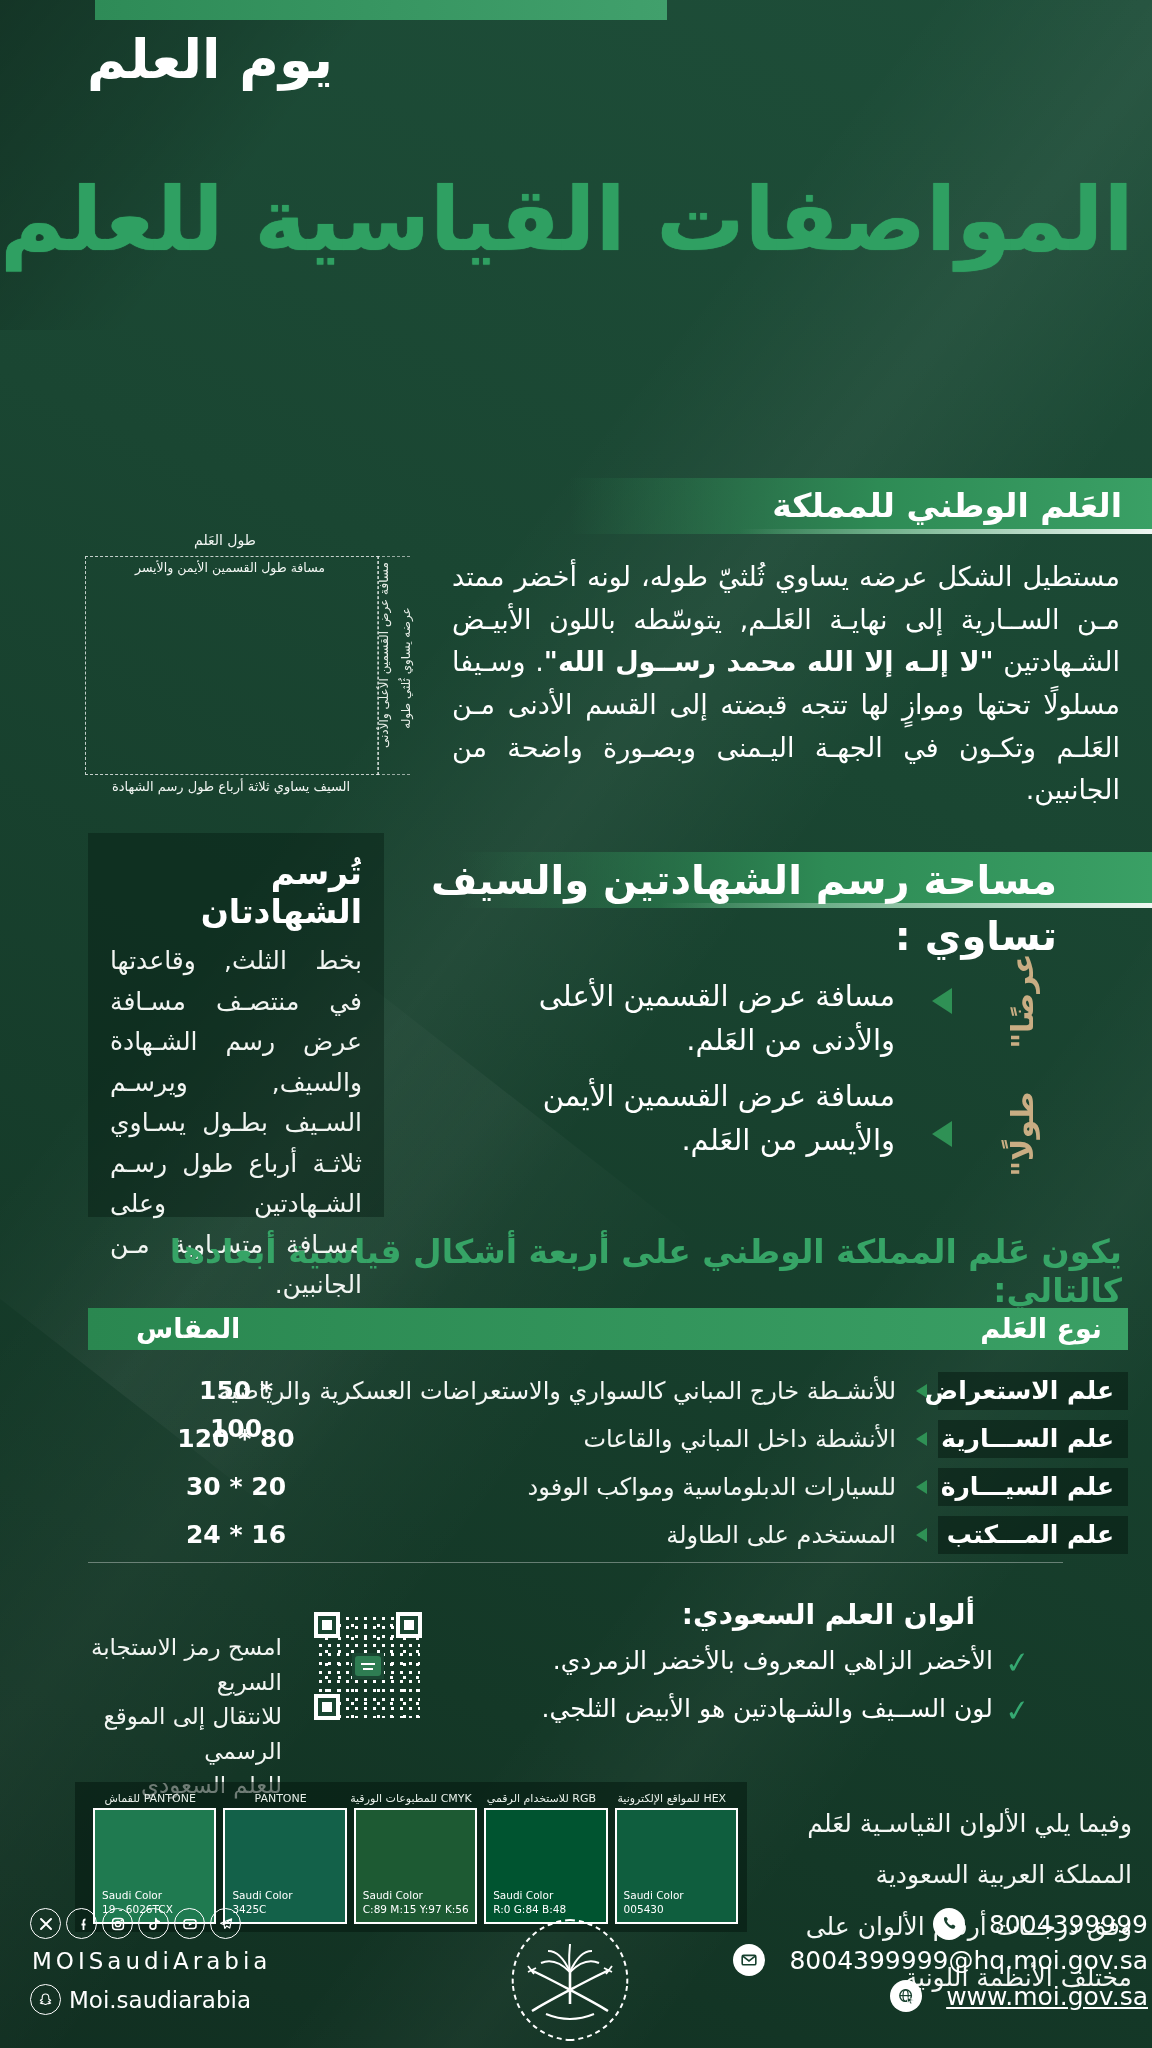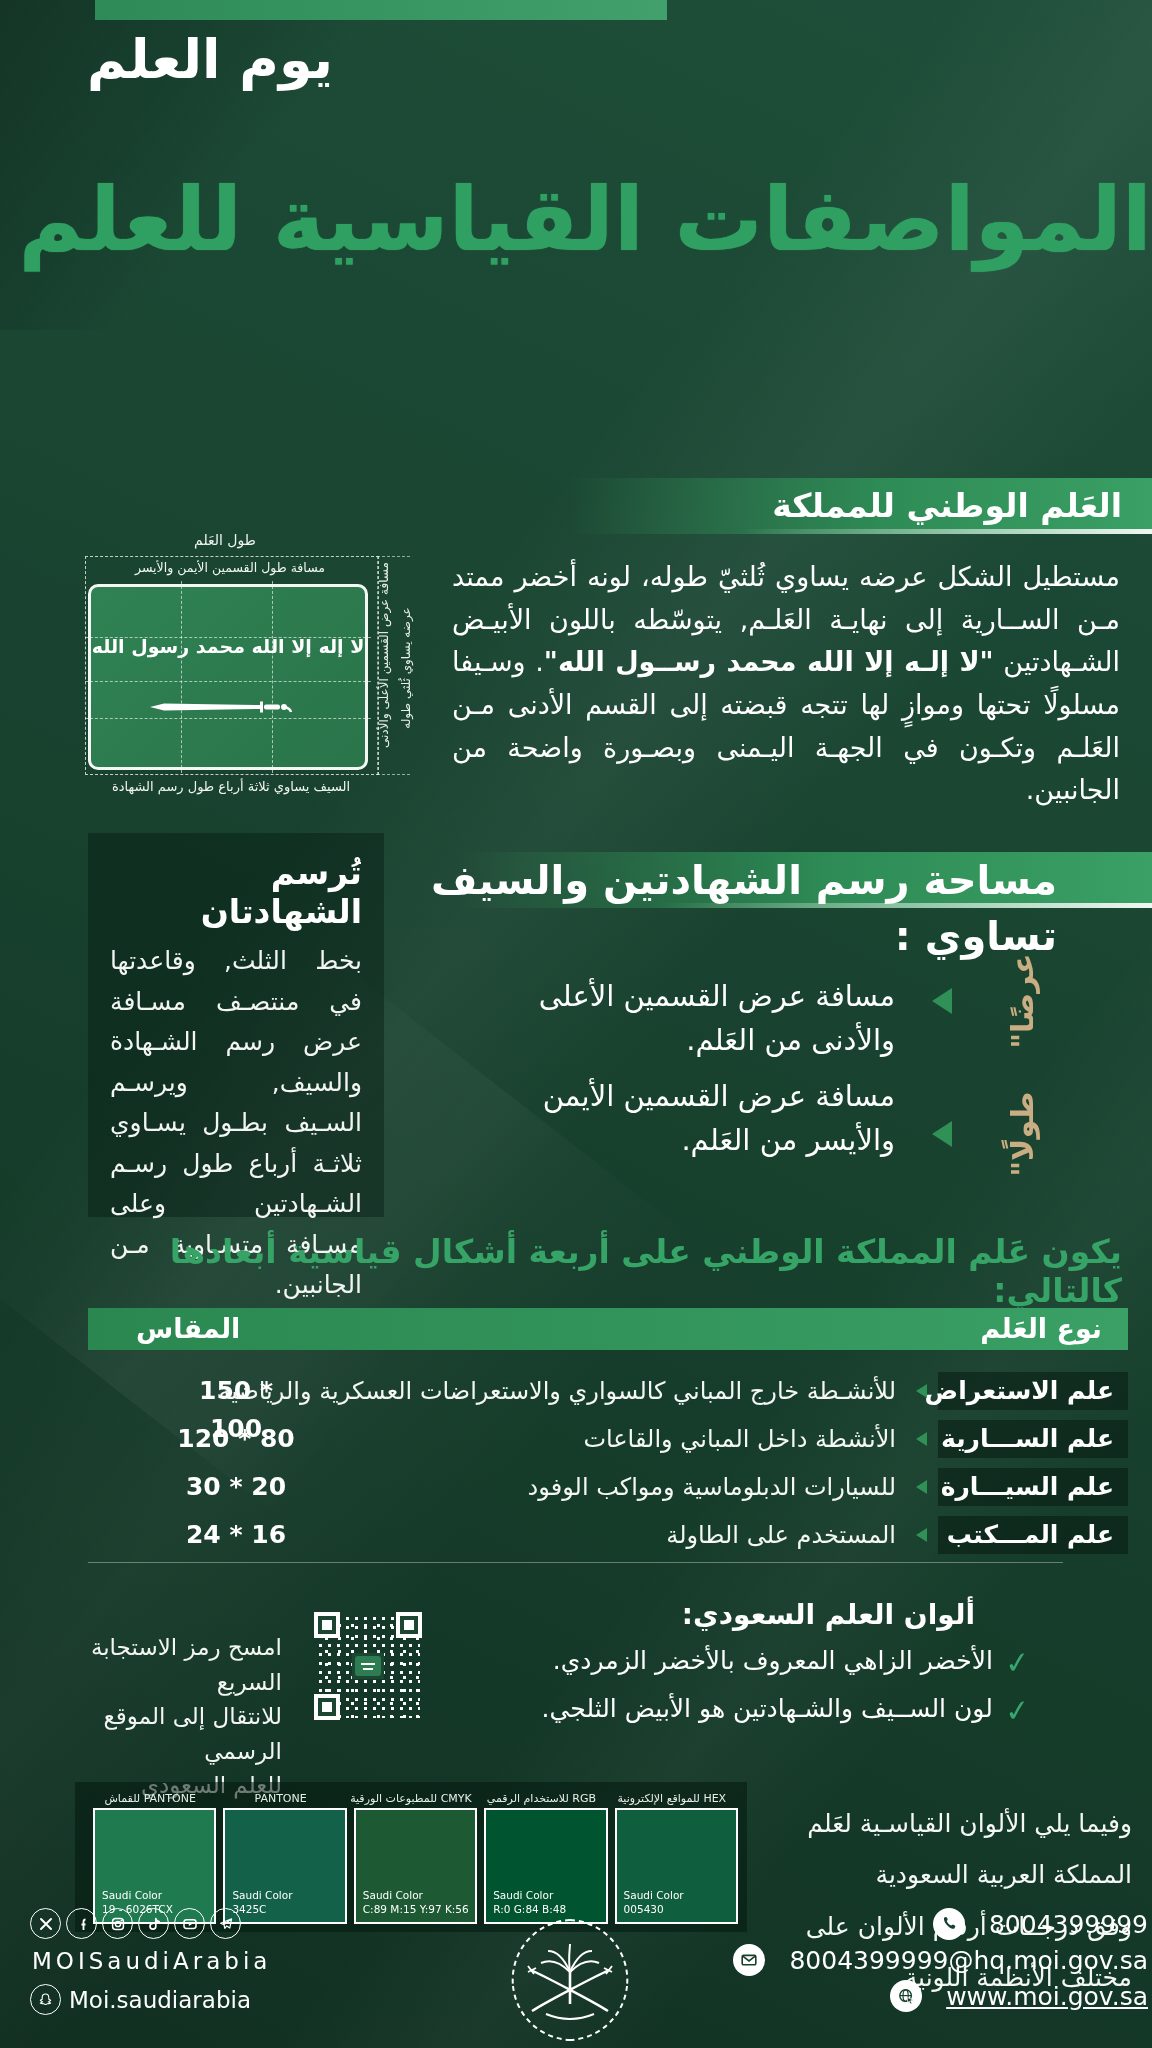--- a/index.html
+++ b/index.html
@@ -15,21 +15,21 @@
   .streak2{left:-300px;top:900px;width:500px;height:1800px;transform:rotate(38deg);
     background:linear-gradient(90deg,rgba(255,255,255,0) 0%,rgba(255,255,255,.04) 50%,rgba(255,255,255,0) 100%);}
   .streak3{left:700px;top:600px;width:300px;height:1900px;transform:rotate(38deg);
     background:linear-gradient(90deg,rgba(255,255,255,0) 0%,rgba(255,255,255,.035) 50%,rgba(255,255,255,0) 100%);}
   .corner-dark{position:absolute;left:0;top:0;width:360px;height:330px;
     background:linear-gradient(128deg,rgba(0,0,0,.28) 0%,rgba(0,0,0,.12) 40%,rgba(0,0,0,0) 62%);}
   .top-strip{position:absolute;left:95px;top:0;width:572px;height:20px;
     background:linear-gradient(90deg,#2e8b57,#41a06c);}
   .logo{position:absolute;right:792px;top:28px;width:300px;text-align:center;
     font-size:54px;font-weight:bold;color:#fff;letter-spacing:1px;}
-  .hero{position:absolute;left:0;top:168px;width:1152px;text-align:right;
+  .hero{position:absolute;left:0;top:168px;width:1152px;text-align:left;
     font-size:88px;font-weight:bold;color:#2fa062;text-shadow:0 0 1px #2fa062;}
   
   .band{position:absolute;height:56px;line-height:56px;font-weight:bold;color:#fff;
     background:linear-gradient(to left,#3aa065 0%,#2e8b55 45%,rgba(27,69,50,0) 96%);}
   .band::after{content:"";position:absolute;left:0;bottom:0;width:100%;height:5px;
     background:linear-gradient(to left,rgba(255,255,255,.92),rgba(255,255,255,0) 68%);}
   .band1{left:545px;top:478px;width:607px;font-size:33px;padding-right:0;text-align:right;}
   .band1 .band-text{padding-left:30px;display:block;text-align:left;}
   .band1{direction:ltr;}
   .band1 span{direction:rtl;unicode-bidi:isolate;}
@@ -139,35 +139,20 @@
   </div>
   <div class="intro-para">
     <span>مستطيل الشكل عرضه يساوي ثُلثيّ طوله، لونه أخضر ممتد مـن الســارية إلى نهايـة العَلـم, يتوسّطه باللون الأبيـض الشـهادتين </span><b>"لا إلـه إلا الله محمد رســول الله"</b><span>. وسـيفا مسلولًا تحتها وموازٍ لها تتجه قبضته إلى القسم الأدنى مـن العَلـم وتكـون في الجهـة اليـمنى وبصـورة واضحة من الجانبين.</span>
   </div>
 
   <div class="dlabel" style="left:150px;top:532px;width:150px;">طول العَلم</div>
   <div class="meas-outer"></div>
   <div class="meas-right"></div>
   <div class="dlabel" style="left:105px;top:560px;width:250px;font-size:12.5px;">مسافة طول القسمين الأيمن والأيسر</div>
 
-  <div class="flag">
-    <div class="gv" style="left:33%;"></div>
-    <div class="gv" style="left:66%;"></div>
-    <div class="gh" style="top:28%;"></div>
-    <div class="gh" style="top:52%;"></div>
-    <div class="gh" style="top:73%;"></div>
-    <div class="flag-shahada">لا إله إلا الله محمد رسول الله</div>
-    <svg class="flag-sword" width="160" height="16" viewBox="0 0 160 16">
-      <polygon points="2,8 16,4.5 112,6 112,10 16,11.5" fill="#fff"></polygon>
-      <rect x="112" y="2.5" width="3" height="11" fill="#fff"></rect>
-      <rect x="116" y="5.5" width="16" height="5" rx="2" fill="#fff"></rect>
-      <circle cx="136" cy="8" r="3" fill="#fff"></circle>
-      <path d="M136,8 q6,1 7,5" stroke="#fff" stroke-width="2.5" fill="none"></path>
-    </svg>
-  </div>
 
   <div class="vlabel" style="left:289px;top:648px;width:190px;">مسافة عرض القسمين الأعلى والأدنى</div>
   <div class="vlabel" style="left:316px;top:661px;width:180px;">عرضه يساوي ثُلثي طوله</div>
   <div class="dlabel" style="left:85px;top:779px;width:292px;font-size:13px;">السيف يساوي ثلاثة أرباع طول رسم الشهادة</div>
 
   <div class="sh-box">
     <h3>تُرسم الشهادتان</h3>
     <p>بخط الثلث, وقاعدتها في منتصـف مسـافة عرض رسم الشـهادة والسيف, ويرسـم السـيف بطـول يسـاوي ثلاثـة أرباع طول رسـم الشـهادتين وعلى مسـافة متسـاوية مـن الجانبين.</p>
   </div>
 

